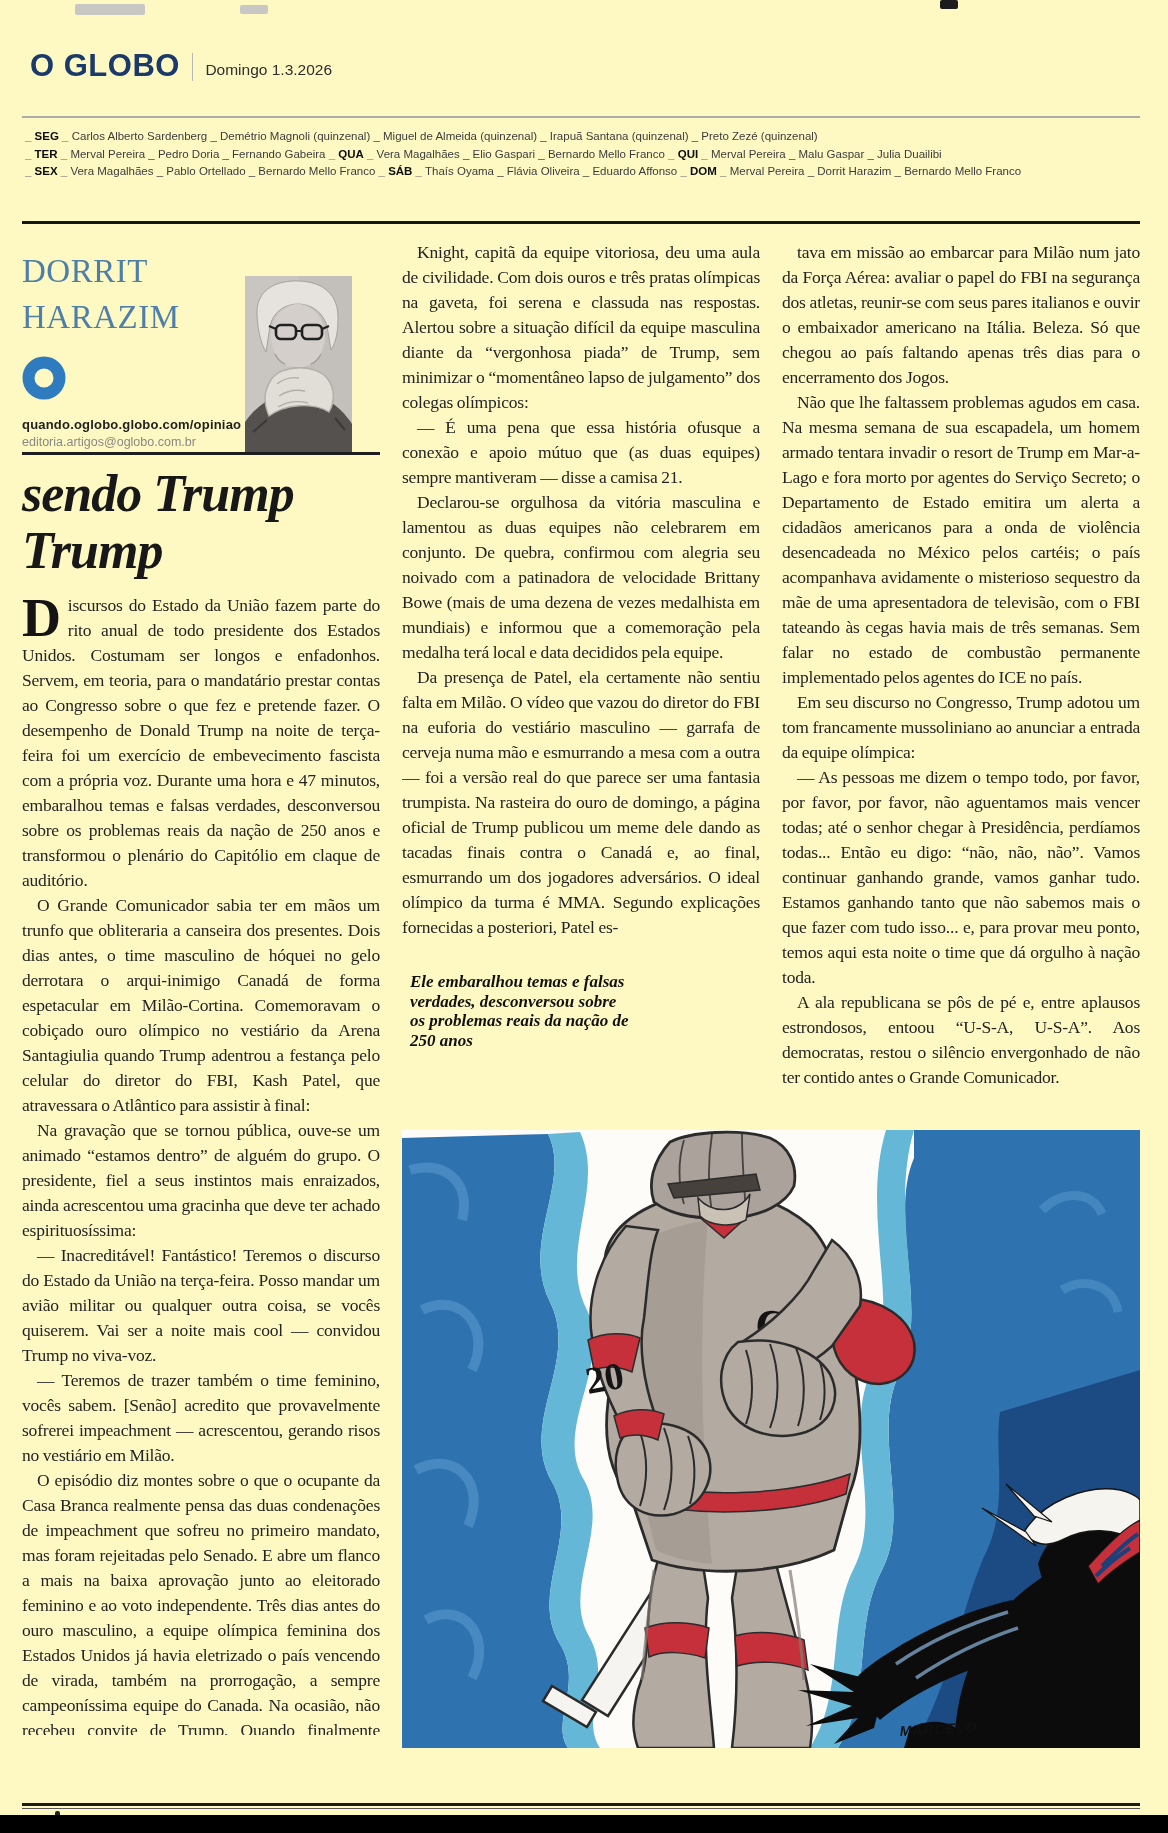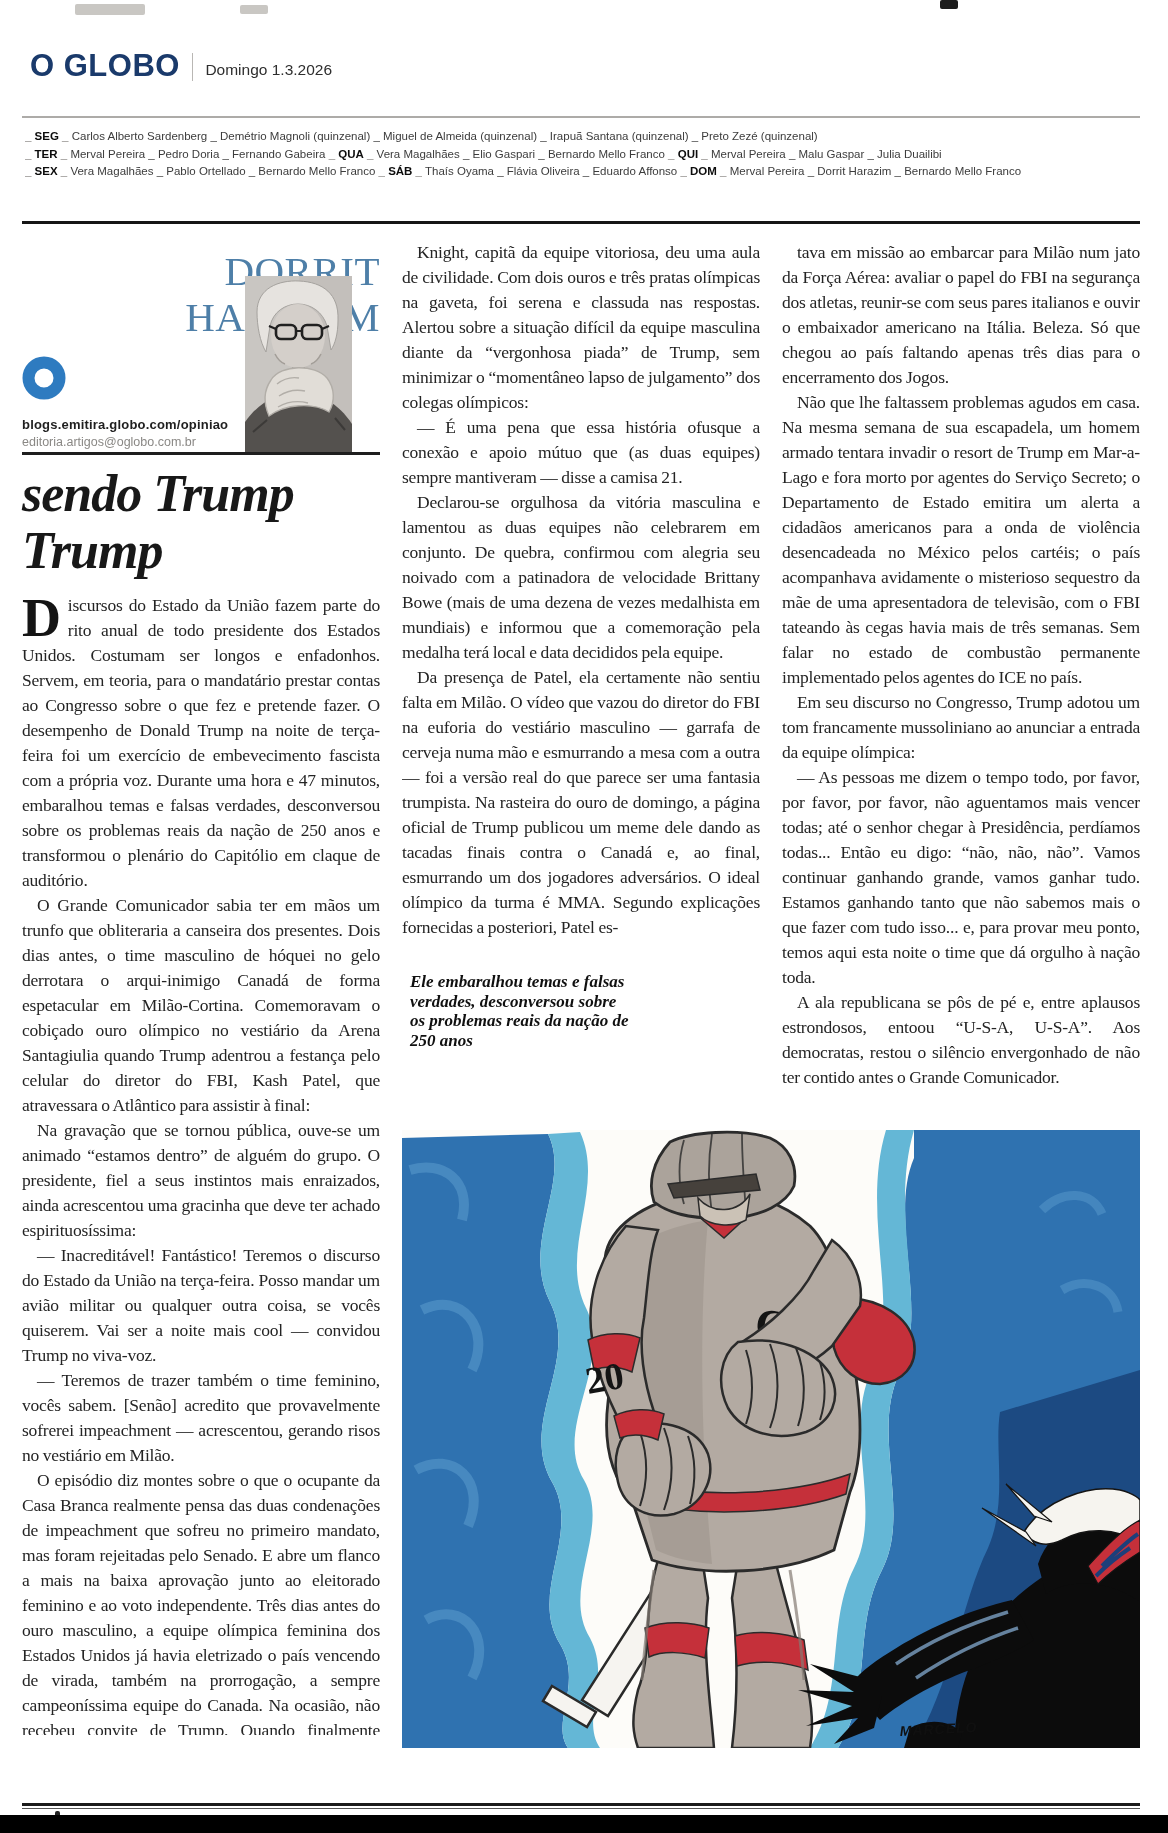--- a/index.html
+++ b/index.html
@@ -1,16 +1,16 @@
 <!DOCTYPE html>
 <html lang="pt" style="--brand_blue: #1a3a6b; --author_blue: #4e7fa8; --ring_blue: #2e7bc0; --cartoon_blue: #2f72b0; --cartoon_cyan: #64b7d6; --cartoon_navy: #1c4a82; --cartoon_red: #c5303a; --player_gray: #b3aaa2; --ink_black: #0c0c0c;"><head>
 <meta charset="utf-8">
 <style>
   html,body{margin:0;padding:0;background:#e9e7e4;}
-  .page{position:relative;width:1168px;height:1833px;background:#ffffff;overflow:hidden;
+  .page{position:relative;width:1168px;height:1833px;background:#fef9c3;overflow:hidden;
         font-family:"Liberation Serif",serif;color:#262626;margin:0 auto;}
   
   .smudge{position:absolute;background:#c9c7c3;border-radius:2px;}
   .smudge.s1{left:75px;top:4px;width:70px;height:11px;}
   .smudge.s2{left:240px;top:5px;width:28px;height:9px;}
   .smudge.s3{left:940px;top:0;width:18px;height:9px;background:#1c1c1c;}
   
   .masthead{position:absolute;left:30px;top:50px;display:flex;align-items:flex-end;gap:12px;
             font-family:"Liberation Sans",sans-serif;}
   .brand{font-size:31px;font-weight:bold;letter-spacing:.5px;color:var(--brand_blue,#1a3a6b);line-height:1;}
@@ -31,21 +31,21 @@
   .body{font-size:17.5px;line-height:25px;text-align:justify;letter-spacing:-.2px;word-spacing:-.5px;color:#242424;}
   .body p{margin:0;text-indent:15px;}
   .body p.p-first{text-indent:0;}
   .body p.p-first::first-letter{float:left;font-size:54px;line-height:44px;font-weight:bold;
         padding:3px 7px 0 0;color:#141414;}
   .col2 .body{max-height:702px;overflow:hidden;}
   .col3 .body{max-height:864px;overflow:hidden;}
   .col1 .body{max-height:1142px;overflow:hidden;margin-top:14px;}
   
   .author-block{position:relative;height:212px;}
-  .author-name{font-size:41px;line-height:46px;color:var(--author_blue,#4e7fa8);padding-top:8px;letter-spacing:.5px;text-align:right;}
+  .author-name{font-size:33px;line-height:46px;color:var(--author_blue,#4e7fa8);padding-top:8px;letter-spacing:.5px;}
   .ring{margin-top:16px;width:44px;height:44px;}
   .blog-url{margin-top:13px;font-family:"Liberation Sans",sans-serif;font-weight:bold;
             font-size:13px;color:#1f1f1f;letter-spacing:.2px;}
   .email{margin-top:3px;font-family:"Liberation Sans",sans-serif;font-size:12.5px;color:#8a8885;}
   .portrait{position:absolute;top:36px;right:28px;width:107px;height:176px;}
   .rule-author{height:2.5px;background:#1e1e1e;}
   .headline{margin-top:10px;font-size:52px;line-height:57px;font-weight:bold;font-style:italic;
             color:#181818;letter-spacing:-1px;}
   
   .pull-quote{margin-top:32px;width:225px;font-size:17px;line-height:19.5px;font-weight:bold;
@@ -87,21 +87,21 @@
 
   <div class="col col1">
     <div class="author-block">
       <div class="author-name">
           <div>DORRIT</div>
           <div>HARAZIM</div>
         </div>
       <svg class="ring" viewBox="0 0 44 44">
         <circle cx="22" cy="22" r="15.5" fill="none" stroke="var(--ring_blue,#2e7bc0)" stroke-width="12"></circle>
       </svg>
-      <div class="blog-url">blogs.emitira.globo.com/opiniao</div>
+      <div class="blog-url">quando.oglobo.globo.com/opiniao</div>
       <div class="email">editoria.artigos@oglobo.com.br</div>
       <svg class="portrait" viewBox="0 0 107 176">
         <rect width="107" height="176" fill="#c9c6c2"></rect>
         <rect x="54" width="53" height="176" fill="#bdbab6" opacity=".55"></rect>
         <path d="M12 36 C12 12 34 4 54 5 C78 6 94 18 93 44 C93 58 90 68 86 74 L82 50 C78 36 66 28 53 28 C40 28 28 36 25 50 L21 76 C15 66 12 50 12 36 Z" fill="#e6e3df" stroke="#a5a29e" stroke-width="1"></path>
         <ellipse cx="53" cy="60" rx="27" ry="32" fill="#d4cfca"></ellipse>
         <path d="M30 78 q4 8 10 10 M76 78 q-4 8 -10 10" stroke="#a39e98" stroke-width="1.5" fill="none"></path>
         <rect x="31" y="49" width="20" height="14" rx="5" fill="none" stroke="#202020" stroke-width="2.6"></rect>
         <rect x="57" y="49" width="20" height="14" rx="5" fill="none" stroke="#202020" stroke-width="2.6"></rect>
         <path d="M51 55 L57 55 M31 53 L24 50 M77 53 L84 50" stroke="#202020" stroke-width="2.2"></path>

